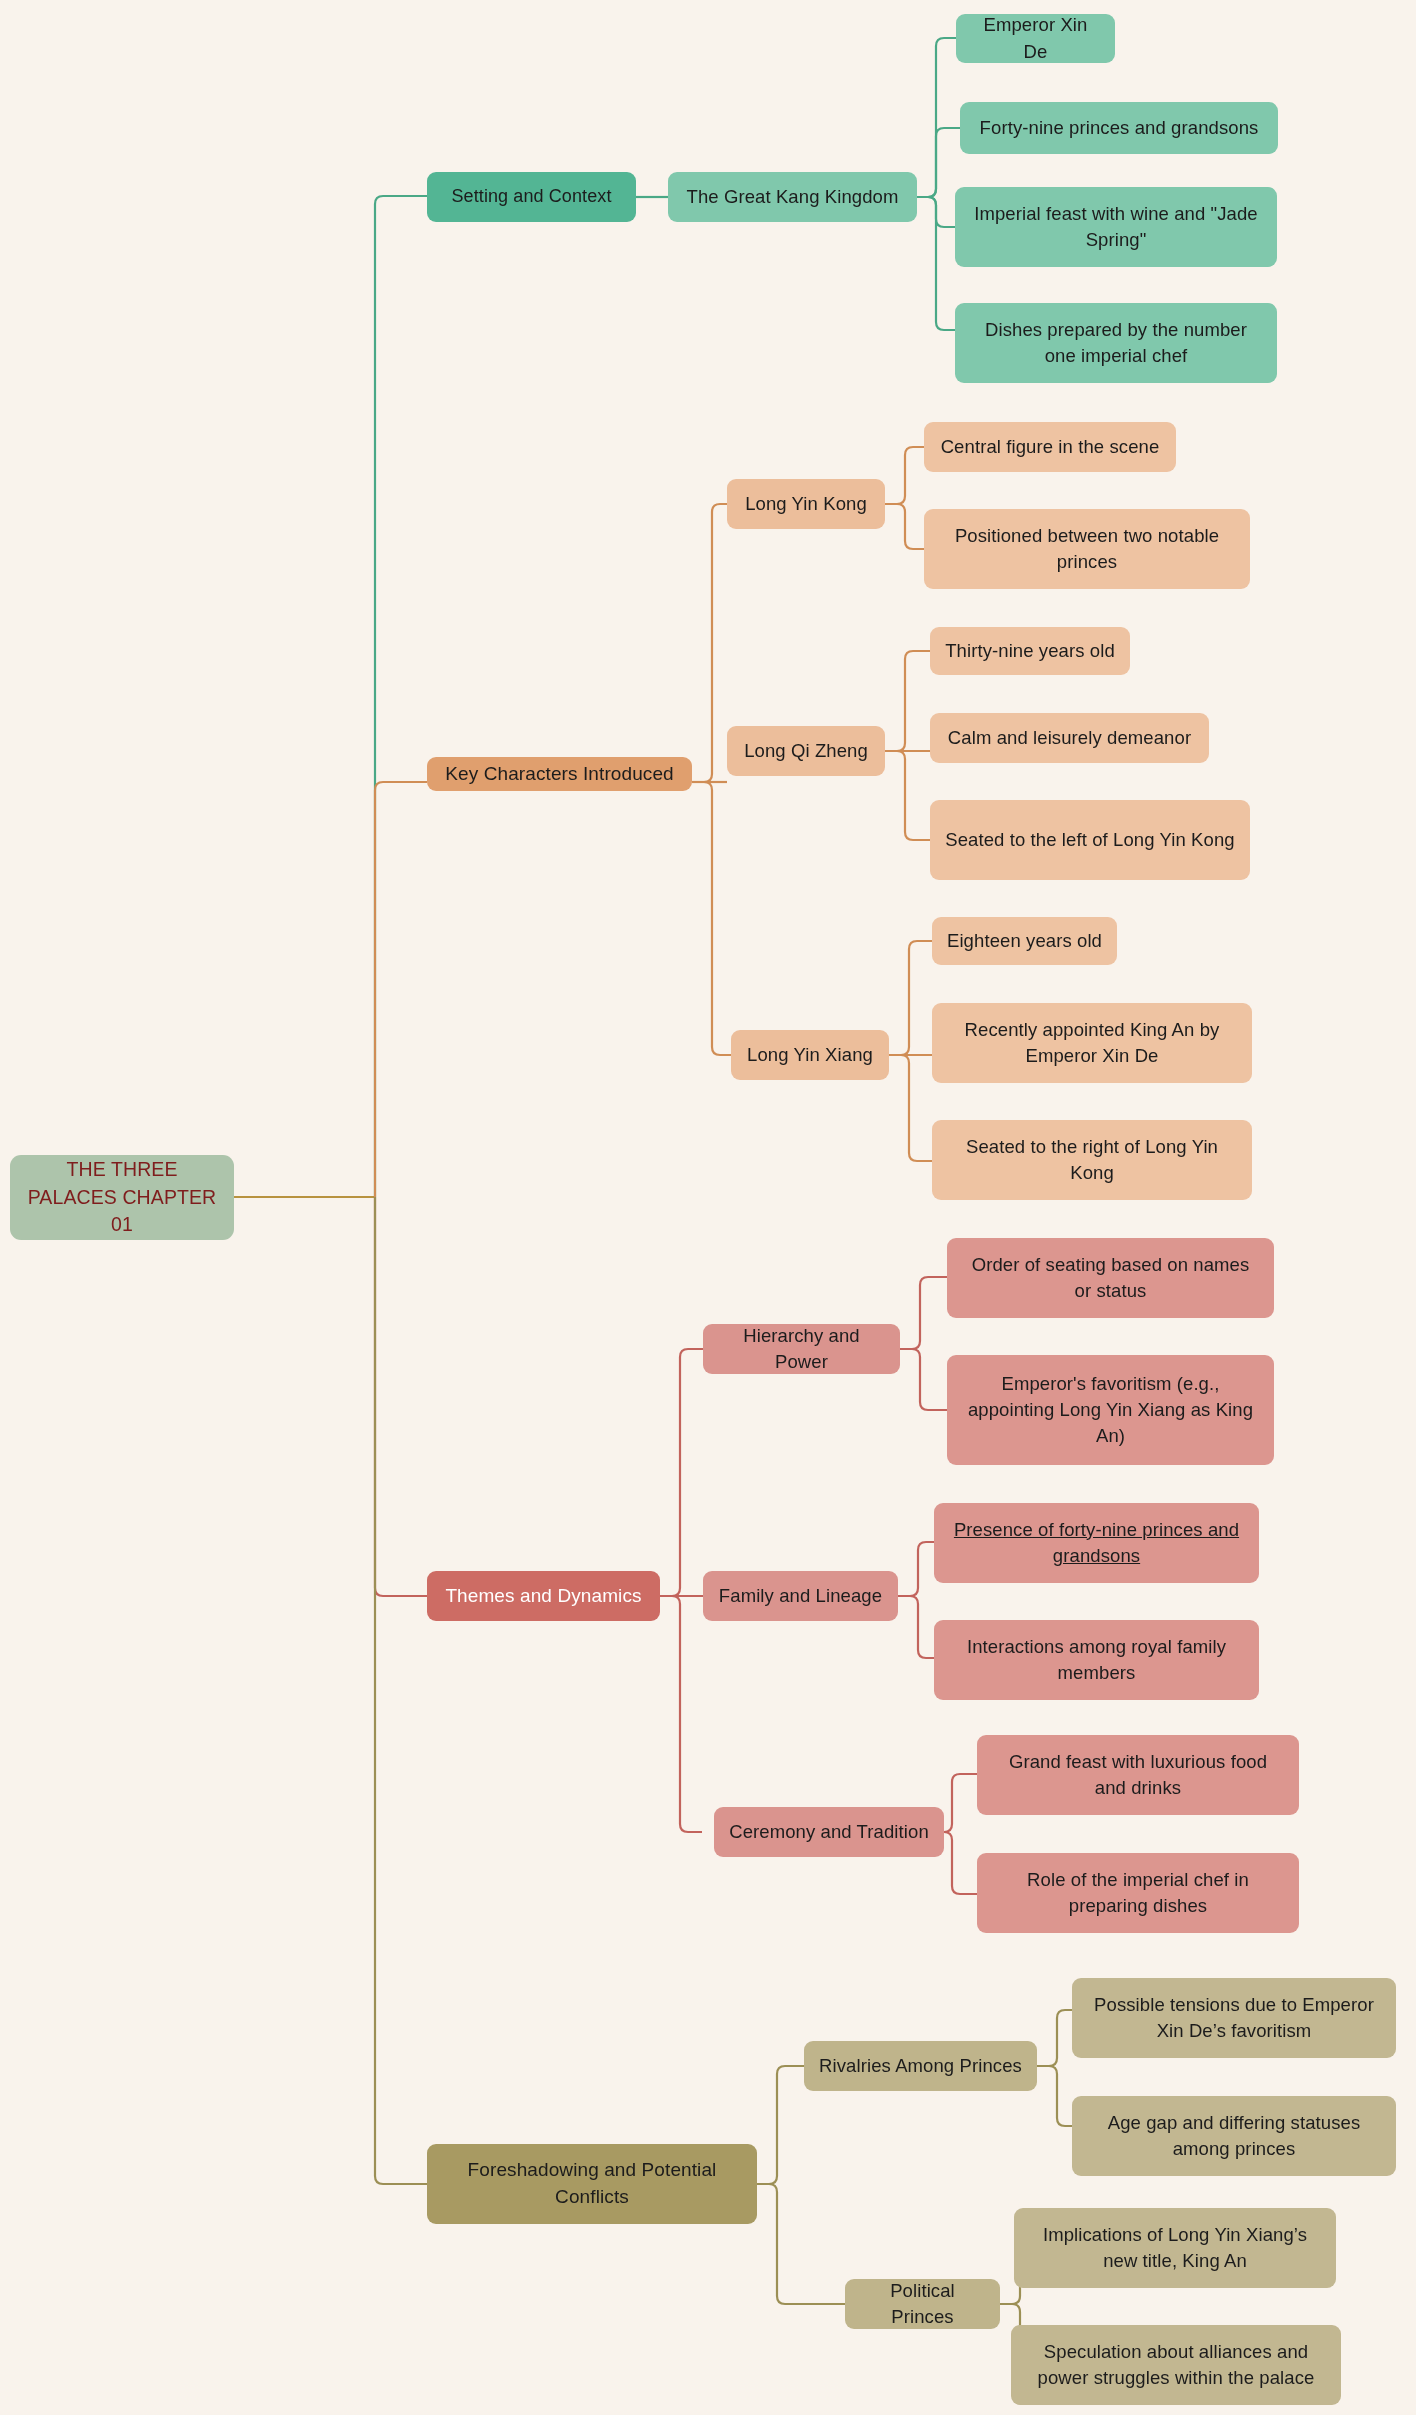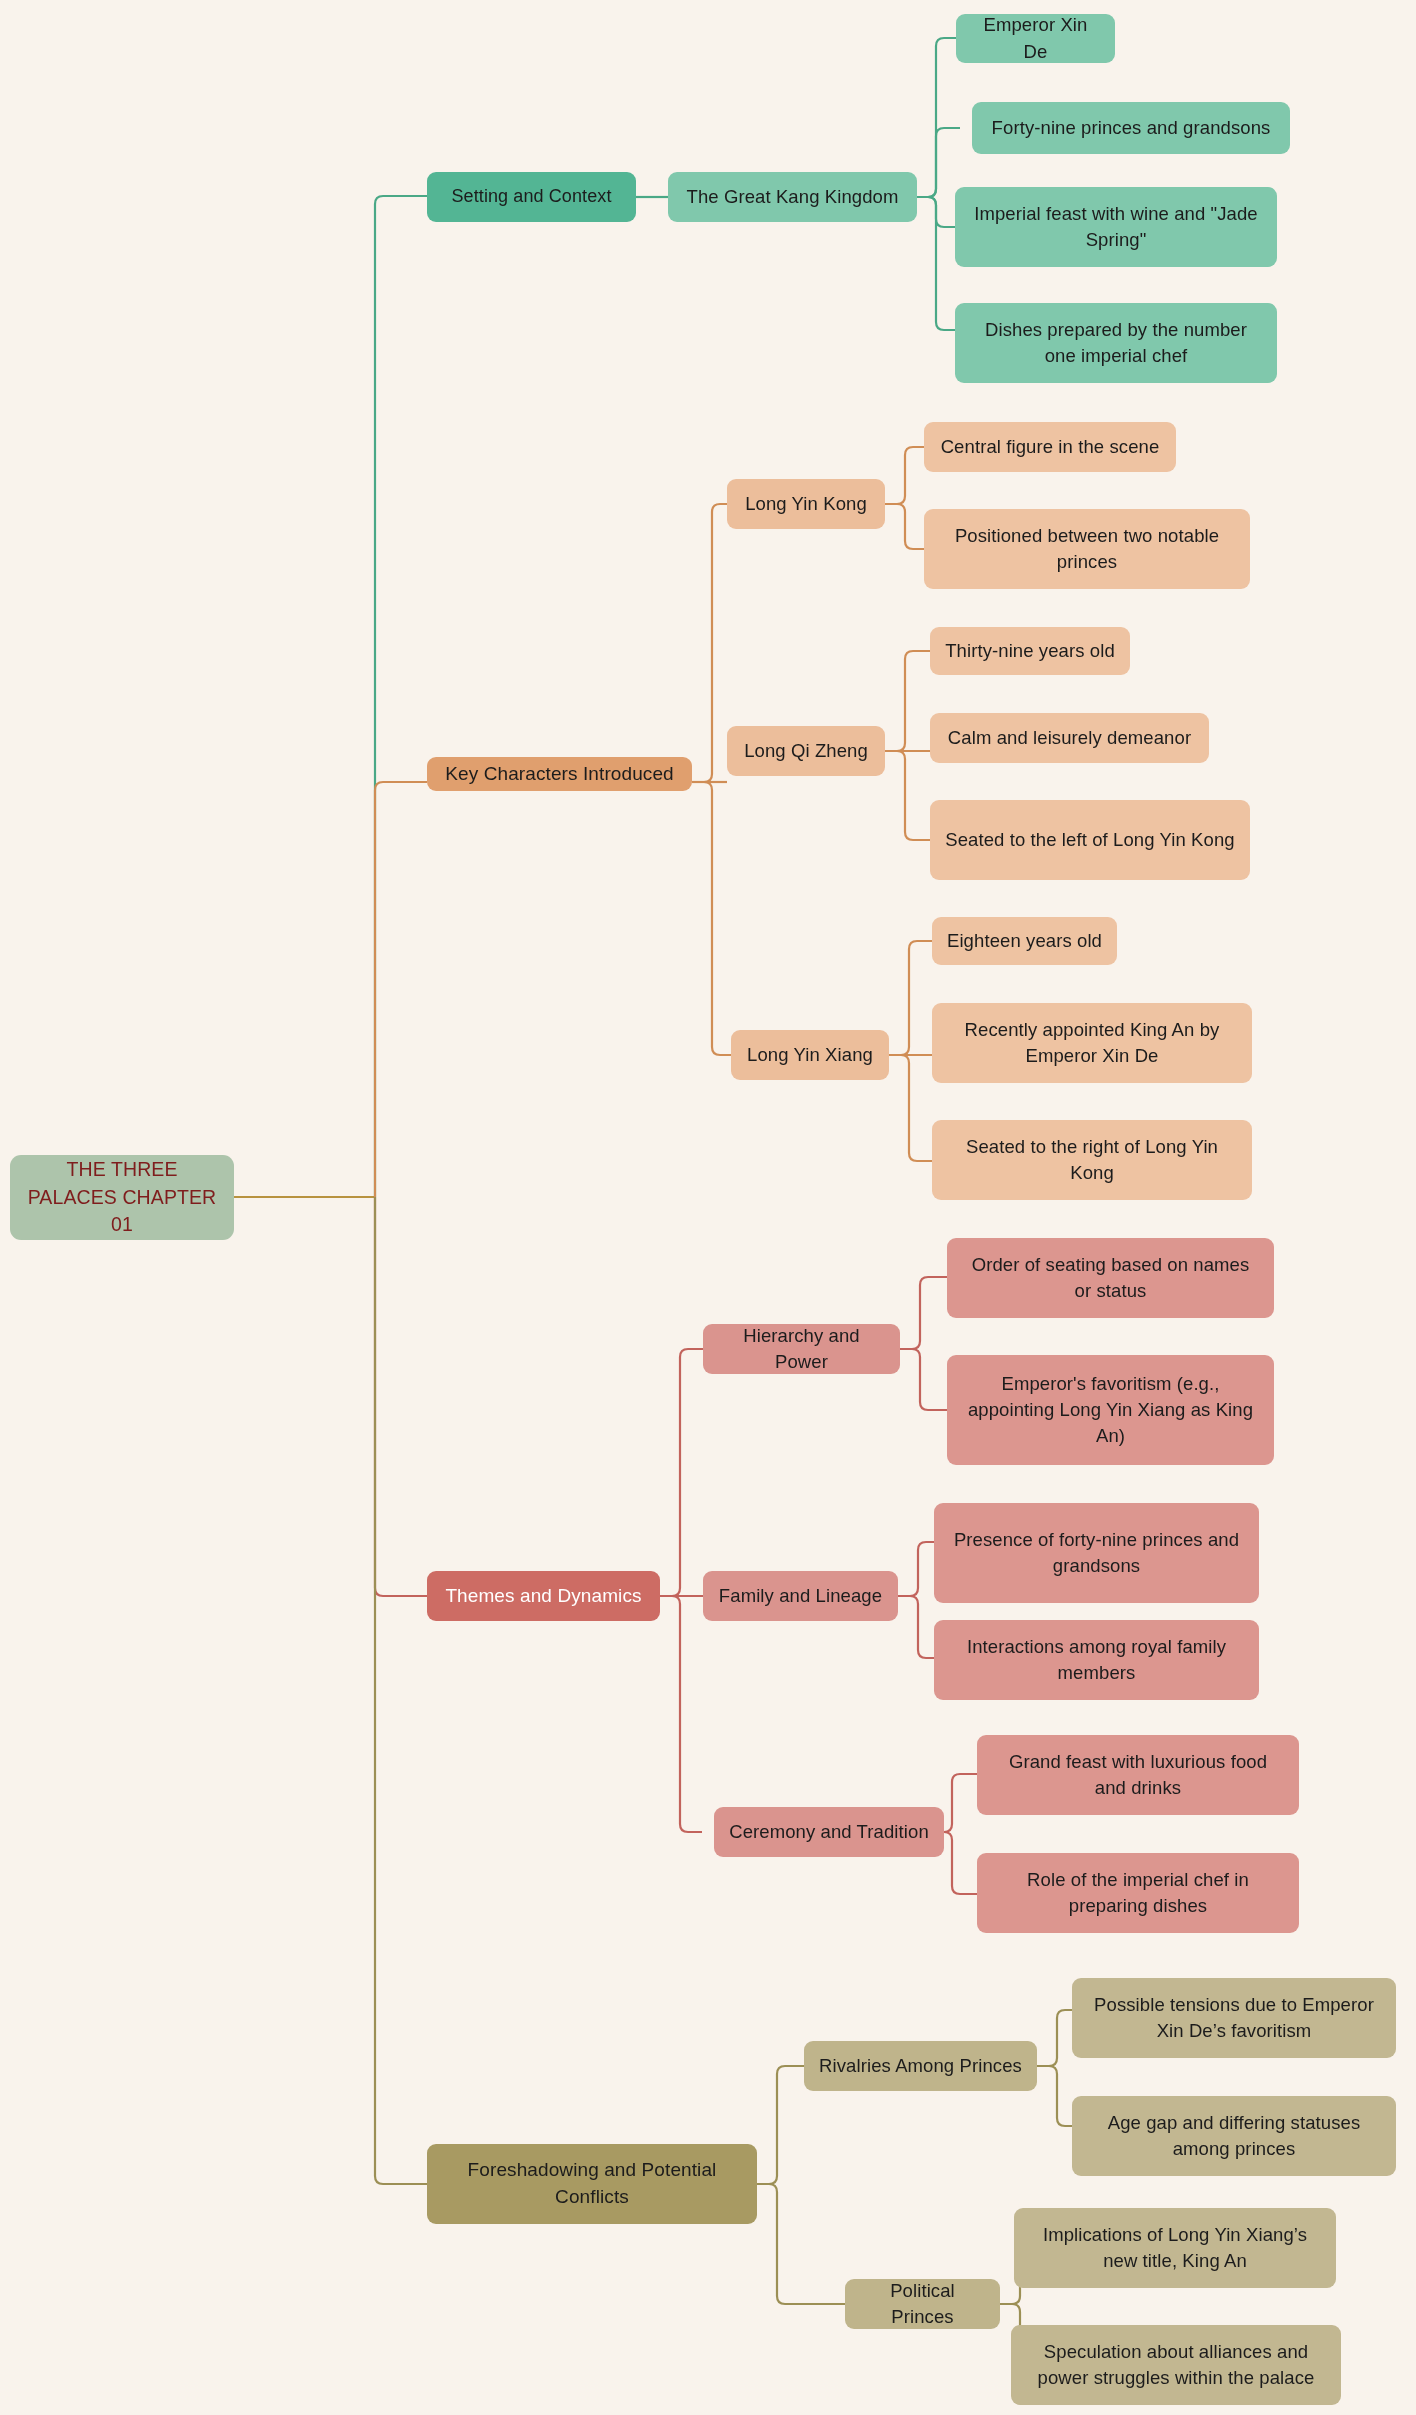--- a/index.html
+++ b/index.html
@@ -133,21 +133,21 @@
     <span>Setting and Context</span>
   </div>
 
   <div class="node n-g2" style="left:668px; top:172px; width:249px; height:50px;">
     <span>The Great Kang Kingdom</span>
   </div>
 
   <div class="node n-g3" style="left:956px; top:14px; width:159px; height:49px;">
     <span>Emperor Xin De</span>
   </div>
-  <div class="node n-g3" style="left:960px; top:102px; width:318px; height:52px;margin-left:12px;">
+  <div class="node n-g3" style="left:960px; top:102px; width:318px; height:52px;">
     <span>Forty-nine princes and grandsons</span>
   </div>
   <div class="node n-g3" style="left:955px; top:187px; width:322px; height:80px;">
     <span>Imperial feast with wine and "Jade Spring"</span>
   </div>
   <div class="node n-g3" style="left:955px; top:303px; width:322px; height:80px;">
     <span>Dishes prepared by the number one imperial chef</span>
   </div>
 
   <div class="node n-o1" style="left:427px; top:757px; width:265px; height:34px;">
@@ -200,21 +200,21 @@
   <div class="node n-r3" style="left:947px; top:1238px; width:327px; height:80px;">
     <span>Order of seating based on names or status</span>
   </div>
   <div class="node n-r3" style="left:947px; top:1355px; width:327px; height:110px;">
     <span>Emperor's favoritism (e.g., appointing Long Yin Xiang as King An)</span>
   </div>
 
   <div class="node n-r2" style="left:703px; top:1571px; width:195px; height:50px;">
     <span>Family and Lineage</span>
   </div>
-  <div class="node n-r3" style="left:934px; top:1503px; width:325px; height:100px;">
+  <div class="node n-r3" style="left:934px; top:1503px; width:325px; height:80px;text-decoration:underline;">
     <span>Presence of forty-nine princes and grandsons</span>
   </div>
   <div class="node n-r3" style="left:934px; top:1620px; width:325px; height:80px;">
     <span>Interactions among royal family members</span>
   </div>
 
   <div class="node n-r2" style="left:702px; top:1807px; width:230px; height:50px;margin-left:12px;">
     <span>Ceremony and Tradition</span>
   </div>
   <div class="node n-r3" style="left:977px; top:1735px; width:322px; height:80px;">

